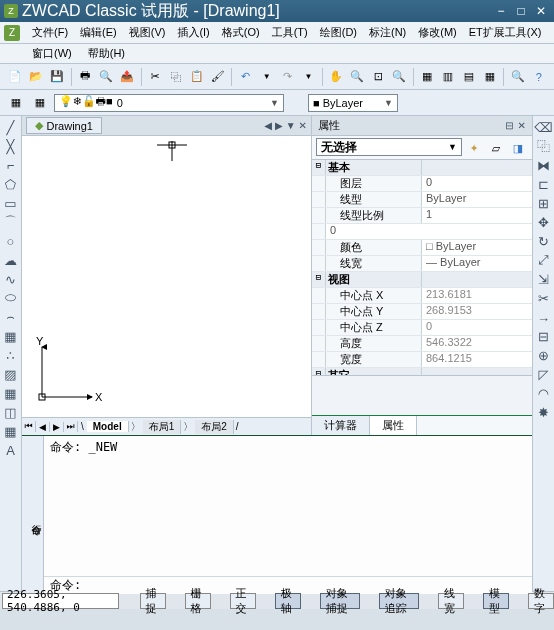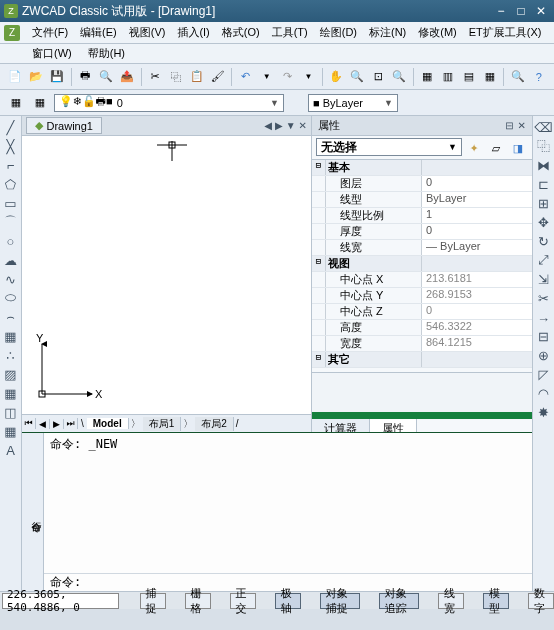--- a/index.html
+++ b/index.html
@@ -1,19 +1,19 @@
 <!DOCTYPE html>
 <html><head>
 <meta charset="utf-8">
 <style>
 * { margin: 0; padding: 0; box-sizing: border-box; }
 body { font-family: "Microsoft YaHei", SimSun, Arial, sans-serif; font-size: 11px; background: #d8e0e8; width: 554px; height: 630px; overflow: hidden; }
 .titlebar { background: linear-gradient(#3a6a8a, #2c5a7a); height: 22px; display: flex; align-items: center; padding: 0 4px; color: #fff; }
 .titlebar .logo { width: 14px; height: 14px; background: #6b9d3f; border-radius: 2px; margin-right: 4px; display:flex;align-items:center;justify-content:center;font-size:9px;color:#fff;}
-.titlebar .title { flex: 1; font-size: 12px; }
+.titlebar .title { flex: 1; font-size: 16px; }
 .titlebar .winbtns { display: flex; gap: 2px; }
 .titlebar .winbtns span { width: 18px; height: 14px; display: flex; align-items: center; justify-content: center; font-size: 12px; cursor: pointer; }
 .menubar { background: #eef3f8; height: 22px; display: flex; align-items: center; padding: 0 4px; border-bottom: 1px solid #b8c4d0; }
 .menubar .logo2 { width: 16px; height: 16px; background: #6b9d3f; border-radius: 2px; margin-right: 6px;display:flex;align-items:center;justify-content:center;font-size:10px;color:#fff; }
 .menubar .menu-item { padding: 2px 6px; cursor: pointer; }
 .menubar2 { background: #eef3f8; height: 20px; display: flex; align-items: center; padding: 0 24px; border-bottom: 1px solid #b8c4d0; }
 .menubar2 .menu-item { padding: 2px 8px; cursor: pointer; }
 .toolbar { background: #e8eef5; height: 26px; display: flex; align-items: center; padding: 0 6px; gap: 2px; border-bottom: 1px solid #b8c4d0; }
 .tb-btn { width: 20px; height: 20px; display: flex; align-items: center; justify-content: center; cursor: pointer; border-radius: 2px; }
 .tb-sep { width: 1px; height: 18px; background: #b8c4d0; margin: 0 2px; }
@@ -46,21 +46,21 @@
 .prop-grid { flex: 1; overflow-y: auto; font-size: 11px; }
 .prop-row { display: flex; height: 16px; border-bottom: 1px solid #e0e6ec; }
 .prop-row.group { background: #e8edf3; font-weight: bold; }
 .prop-row .toggle { width: 14px; text-align: center; border-right: 1px solid #c8d0d8; font-size:9px; font-family:monospace;}
 .prop-row .key { width: 96px; padding-left: 14px; border-right: 1px solid #c8d0d8; }
 .prop-row.group .key { padding-left: 2px; }
 .prop-row .val { flex: 1; padding-left: 4px; color: #555; background:#fff;}
 .prop-row.group .val { background:#e8edf3;}
 .prop-row .val.ro { color:#888;}
 .prop-desc { height: 40px; border-top: 1px solid #b8c4d0; background:#f0f4f8;}
-.prop-bottomtabs { height: 20px; display: flex; border-top: 7px solid #15803d; }
+.prop-bottomtabs { height: 20px; display: flex; border-top: 1px solid #15803d; }
 .prop-bottomtabs .ptab { padding: 2px 12px; border-right: 1px solid #b8c4d0; background: #e8eef5; font-size:11px;}
 .cmdline-area { border-top: 1px solid #14532d; display:flex;}
 .cmd-left2 { width:22px; background:#e8eef5; border-right:1px solid #b8c4d0; font-size:10px; writing-mode:vertical-rl; text-align:center; padding-top:4px;}
 .cmd-main { flex:1; display:flex; flex-direction:column;}
 .cmd-history { height: 140px; background: #fdfdfd; padding: 3px 6px; font-family: SimSun, monospace; font-size: 12px; overflow:hidden;}
 .cmd-input { height: 18px; background: #fdfdfd; border-top: 1px solid #d0d8e0; padding: 1px 6px; font-family: SimSun, monospace; font-size: 12px; display:flex; align-items:center;}
 .statusbar { height: 18px; background: #e0e6ec; border-top: 1px solid #b8c4d0; display: flex; align-items: center; font-size: 11px; }
 .statusbar .coords { width: 138px; border: 1px solid #888; background: #fff; padding: 0 4px; margin:0 2px; font-family:monospace; height:16px; display:flex; align-items:center;}
 .statusbar .sbtn { padding: 0 5px; border: 1px solid #888; background: #e8eef5; margin-left: 19px; height:16px; display:flex; align-items:center; cursor:pointer;}
 .statusbar .sbtn.active { background: #c8d4e4; border-color:#567;}
@@ -258,22 +258,26 @@
               <span class="key">线型</span>
               <span class="val">ByLayer</span>
             </div>
             <div class="prop-row">
               <span class="toggle"></span>
               <span class="key">线型比例</span>
               <span class="val">1</span>
             </div>
             <div class="prop-row">
               <span class="toggle"></span>
-              <span class="key">厚度</span>
               <span class="val">0</span>
+            </div>
+            <div class="prop-row">
+              <span class="toggle"></span>
+              <span class="key">颜色</span>
+              <span class="val">□ ByLayer</span>
             </div>
             <div class="prop-row">
               <span class="toggle"></span>
               <span class="key">线宽</span>
               <span class="val">— ByLayer</span>
             </div>
             <div class="prop-row group">
               <span class="toggle">⊟</span>
               <span class="key">视图</span>
               <span class="val"></span>

